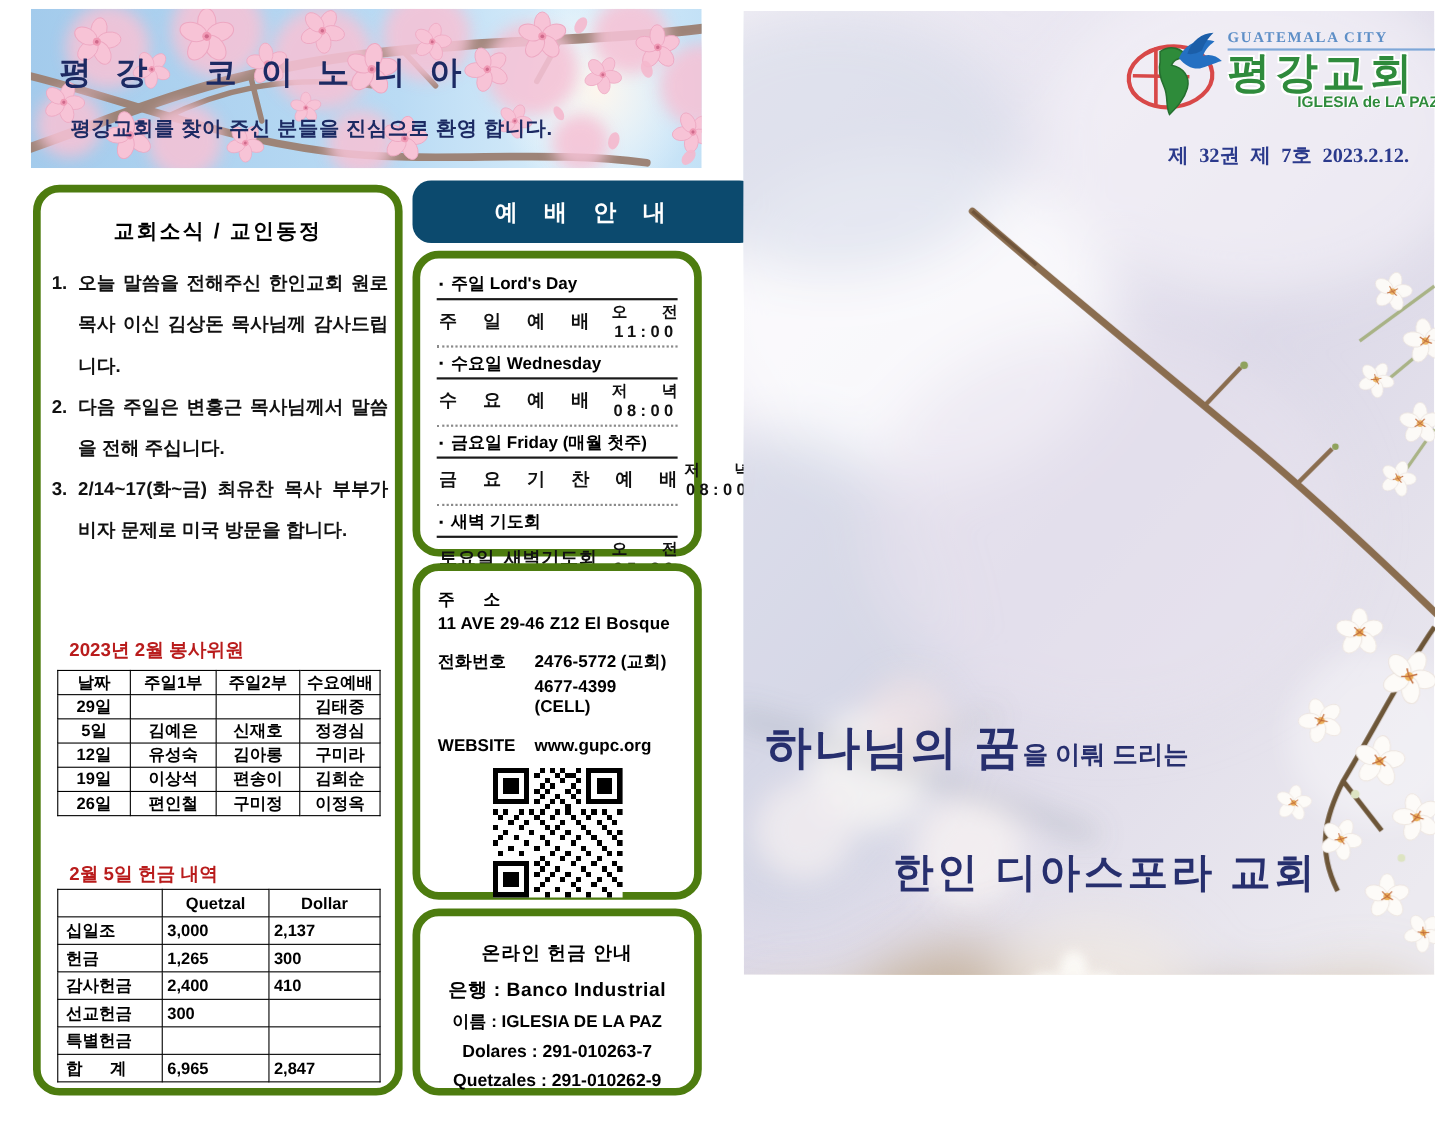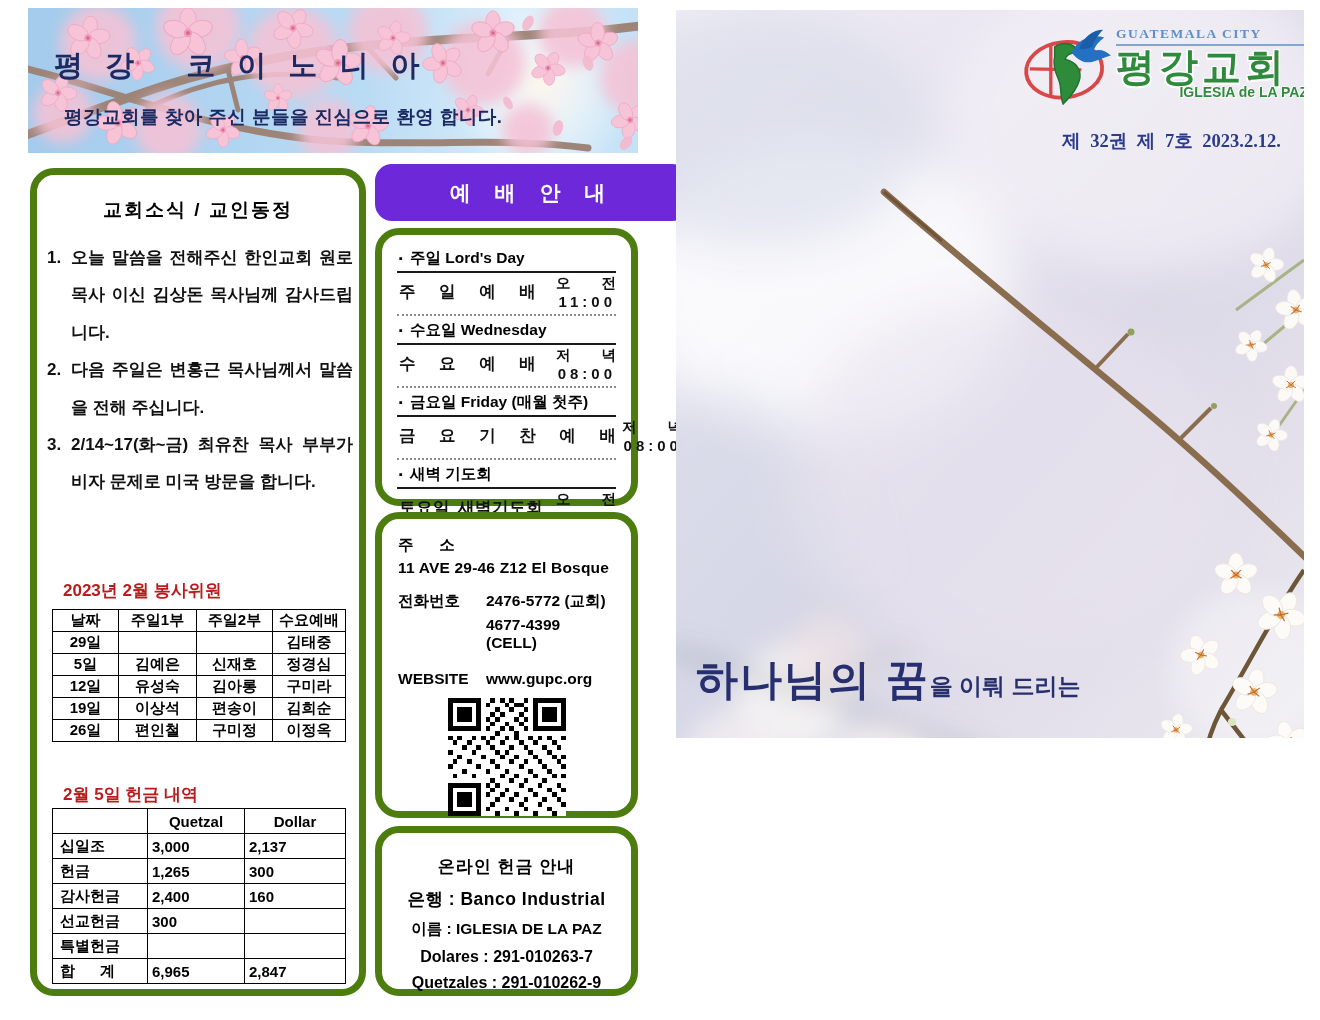--- a/index.html
+++ b/index.html
@@ -31,21 +31,21 @@
   table.btab{position:absolute;left:15px;width:293px;border-collapse:collapse;
              font-size:15px;font-weight:700;color:#000;table-layout:fixed;}
   table.btab th,table.btab td{border:1.6px solid #000;padding:0 4px;height:21px;text-align:center;overflow:hidden;}
   #vol-table{top:412px;}
   #off-table{top:611px;}
   #off-table th,#off-table td{height:24px;}
   #off-table td.lbl{text-align:left;padding-left:7px;}
   #off-table td.num{text-align:left;padding-right:10px;}
 
   
-  #ws-header{position:absolute;left:375px;top:164px;width:314px;height:57px;background:#6d28d9;
+  #ws-header{position:absolute;left:375px;top:164px;width:314px;height:57px;background:#0c4a6e;
              border-radius:17px;display:flex;align-items:center;justify-content:center;
              color:#fff;font-size:21px;font-weight:800;letter-spacing:9px;white-space:pre;}
   #ws-box{left:375px;top:228px;width:263px;height:278px;padding:11px 15px;}
   .wsec{margin-bottom:2px;}
   .whead{font-size:15.5px;font-weight:800;color:#000;border-bottom:2px solid #1a1a1a;
          padding:2px 0 2px 2px;}
   .whead .bullet{font-size:11px;margin-right:7px;vertical-align:1px;}
   .wrow{display:flex;justify-content:space-between;align-items:center;
         border-bottom:2px dotted #8a8a8a;padding:1px 0 4px 2px;}
   .svc{font-size:16.5px;font-weight:800;word-spacing:19px;white-space:pre;}
@@ -67,21 +67,21 @@
   .servant b{font-weight:800;}
 
   
   #online-box{left:375px;top:826px;width:263px;height:170px;padding-top:22px;text-align:center;color:#000;}
   .ol-title{font-size:17px;font-weight:800;letter-spacing:1px;}
   .ol-bank{font-size:17.5px;font-weight:800;margin-top:9px;letter-spacing:.5px;}
   .ol-name{font-size:15.5px;font-weight:800;margin-top:8px;}
   .ol-dol,.ol-que{font-size:16px;font-weight:800;margin-top:8px;}
 
   
-  #cover{position:absolute;left:676px;top:10px;width:628px;height:728px;overflow:hidden;}
+  #cover{position:absolute;left:676px;top:10px;width:628px;height:876px;overflow:hidden;}
   #cover .photo{position:absolute;inset:0;}
   .logo-row{position:absolute;top:16px;left:344px;display:flex;align-items:flex-start;}
   .logo-text{margin-left:2px;width:192px;}
   .lt-top{font-family:"Liberation Serif","DejaVu Serif",serif;color:#5e8fc7;font-size:13.5px;
           font-weight:700;letter-spacing:1.5px;border-bottom:2px solid #7ea7d8;padding-bottom:2px;}
   .lt-main{color:#2f8b3c;font-size:39px;font-weight:800;letter-spacing:4px;line-height:1.1;
            text-shadow:1.5px 1.5px 0 #fff,-1.5px -1.5px 0 #fff,1.5px -1.5px 0 #fff,-1.5px 1.5px 0 #fff;}
   .lt-sub{color:#2f8b3c;font-size:14px;font-weight:800;text-align:right;margin-top:-5px;
           text-shadow:1px 1px 0 #fff,-1px -1px 0 #fff;}
   .issue{position:absolute;top:118px;left:386px;font-family:"Liberation Serif","DejaVu Serif",serif;
@@ -262,21 +262,21 @@
               <td class="num">2,137</td>
             </tr>
         <tr>
               <td class="lbl">헌금</td>
               <td class="num">1,265</td>
               <td class="num">300</td>
             </tr>
         <tr>
               <td class="lbl">감사헌금</td>
               <td class="num">2,400</td>
-              <td class="num">160</td>
+              <td class="num">410</td>
             </tr>
         <tr>
               <td class="lbl">선교헌금</td>
               <td class="num">300</td>
               <td class="num"></td>
             </tr>
         <tr>
               <td class="lbl">특별헌금</td>
               <td class="num"></td>
               <td class="num"></td>

